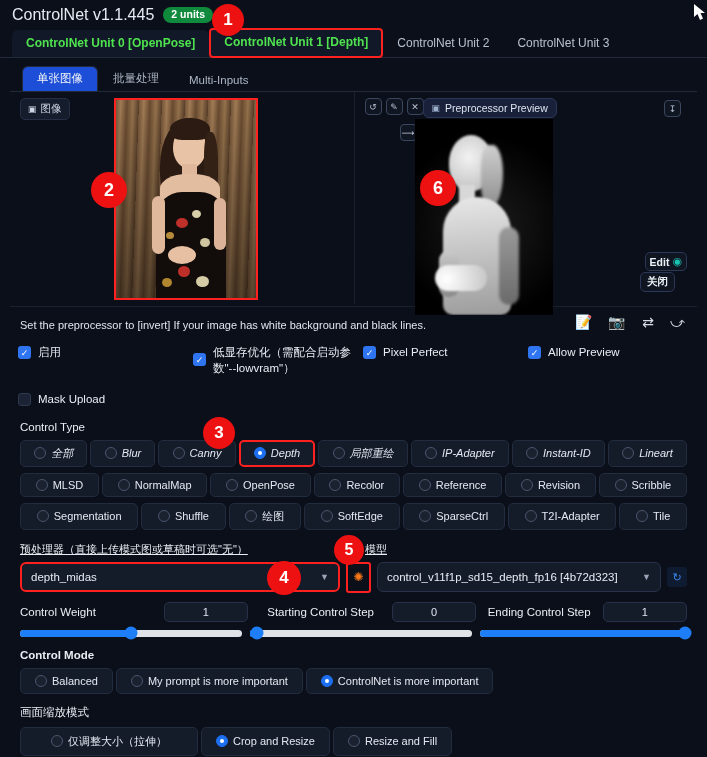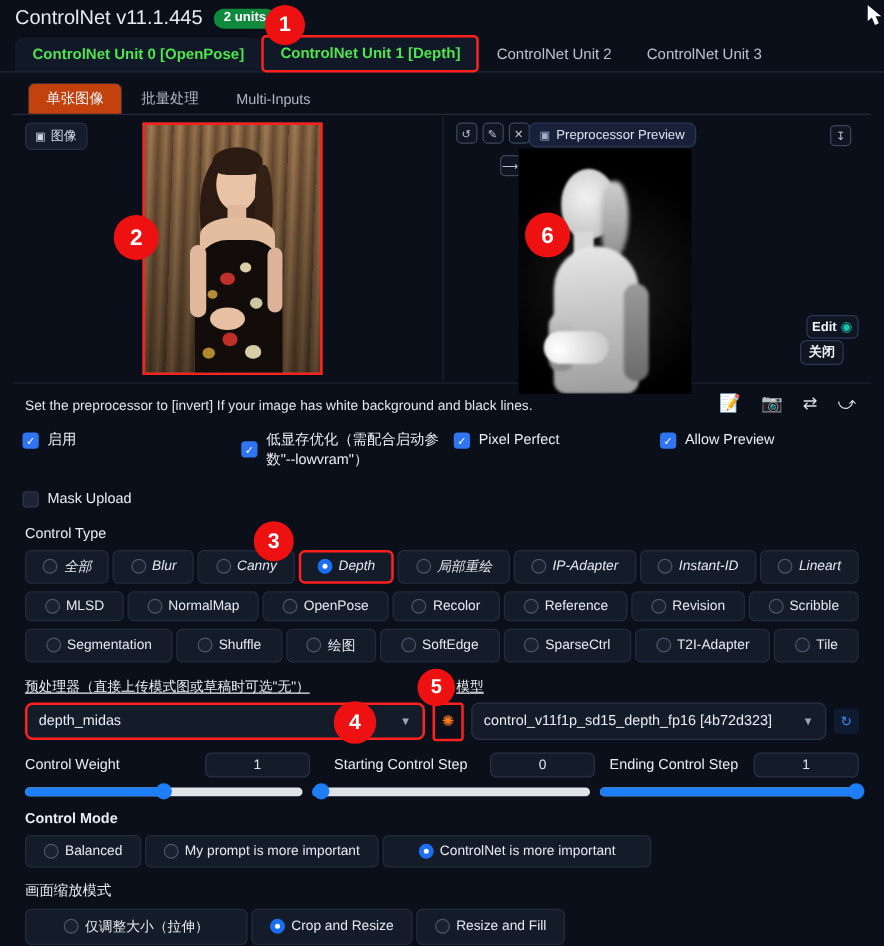--- a/index.html
+++ b/index.html
@@ -47,21 +47,21 @@
   .panel { padding: 8px 10px 0 10px; }
 
   .sub-tabs {
     display: flex; align-items: flex-end; gap: 0;
     border-bottom: 1px solid #222a3a; padding-left: 12px; height: 26px;
   }
   .sub-tab {
     font-size: 11.5px; padding: 4px 14px 5px; color: #aeb7c6; cursor: pointer;
     border: 1px solid transparent; border-bottom: none; border-radius: 6px 6px 0 0;
   }
-  .sub-tab.active { color: #f0f3f8; background: #c2410c; border-color: #222a3a; font-family: Liberation Serif, serif; }
+  .sub-tab.active { color: #f0f3f8; background: #1d4ed8; border-color: #222a3a; font-family: Liberation Serif, serif; }
 
   
   .image-row { display: flex; gap: 0; position: relative; height: 212px; }
   .img-pane {
     position: relative; flex: 1 1 50%; padding-top: 6px;
   }
   .img-pane.left { padding-left: 6px; }
   .img-pane.right { border-left: 1px solid #1a2030; }
 
   .tag-btn {
@@ -145,21 +145,21 @@
     position: absolute; top: 50%; width: 13px; height: 13px; border-radius: 50%;
     background: #1d7ef7; transform: translate(-50%, -50%);
   }
 
   .cursor-arrow { position: absolute; z-index: 60; }
 </style>
 </head>
 <body>
 
 <div class="app-header">
-  <span>ControlNet v11.1.445</span>
+  <span>ControlNet v1.1.445</span>
   <span class="units-badge">2 units</span>
 </div>
 
 <div class="unit-tabs">
   <div class="unit-tab sel-active">ControlNet Unit 0 [OpenPose]</div>
   <div class="unit-tab active" style="border:2px solid #ff2020;border-radius:4px;margin-bottom:-1px;text-align:center;">ControlNet Unit 1 [Depth]</div>
   <div class="unit-tab" style="font-weight:normal;">ControlNet Unit 2</div>
   <div class="unit-tab" style="font-weight:normal;">ControlNet Unit 3</div>
 </div>
 
@@ -437,21 +437,21 @@
   <div class="section-label" style="margin-top:12px;font-weight:bold;">Control Mode</div>
   <div style="display:flex;padding:0 10px;margin-top:7px;gap:3px;">
     <div class="radio-item" style="flex:0 0 auto;padding:6px 14px;">
       <span class="rdo"></span>
         <span>Balanced</span>
     </div>
     <div class="radio-item" style="flex:0 0 auto;padding:6px 14px;">
       <span class="rdo"></span>
         <span>My prompt is more important</span>
     </div>
-    <div class="radio-item" style="flex:0 0 auto;padding:6px 28px;">
+    <div class="radio-item" style="flex:0 0 auto;padding:6px 14px;">
       <span class="rdo on"></span>
         <span>ControlNet is more important</span>
     </div>
   </div>
 
   <div class="section-label" style="margin-top:11px;">画面缩放模式</div>
   <div style="display:flex;padding:0 10px;margin-top:7px;gap:3px;">
     <div class="radio-item" style="flex:0 0 auto;padding:6px 30px;">
       <span class="rdo"></span>
         <span>仅调整大小（拉伸）</span>

